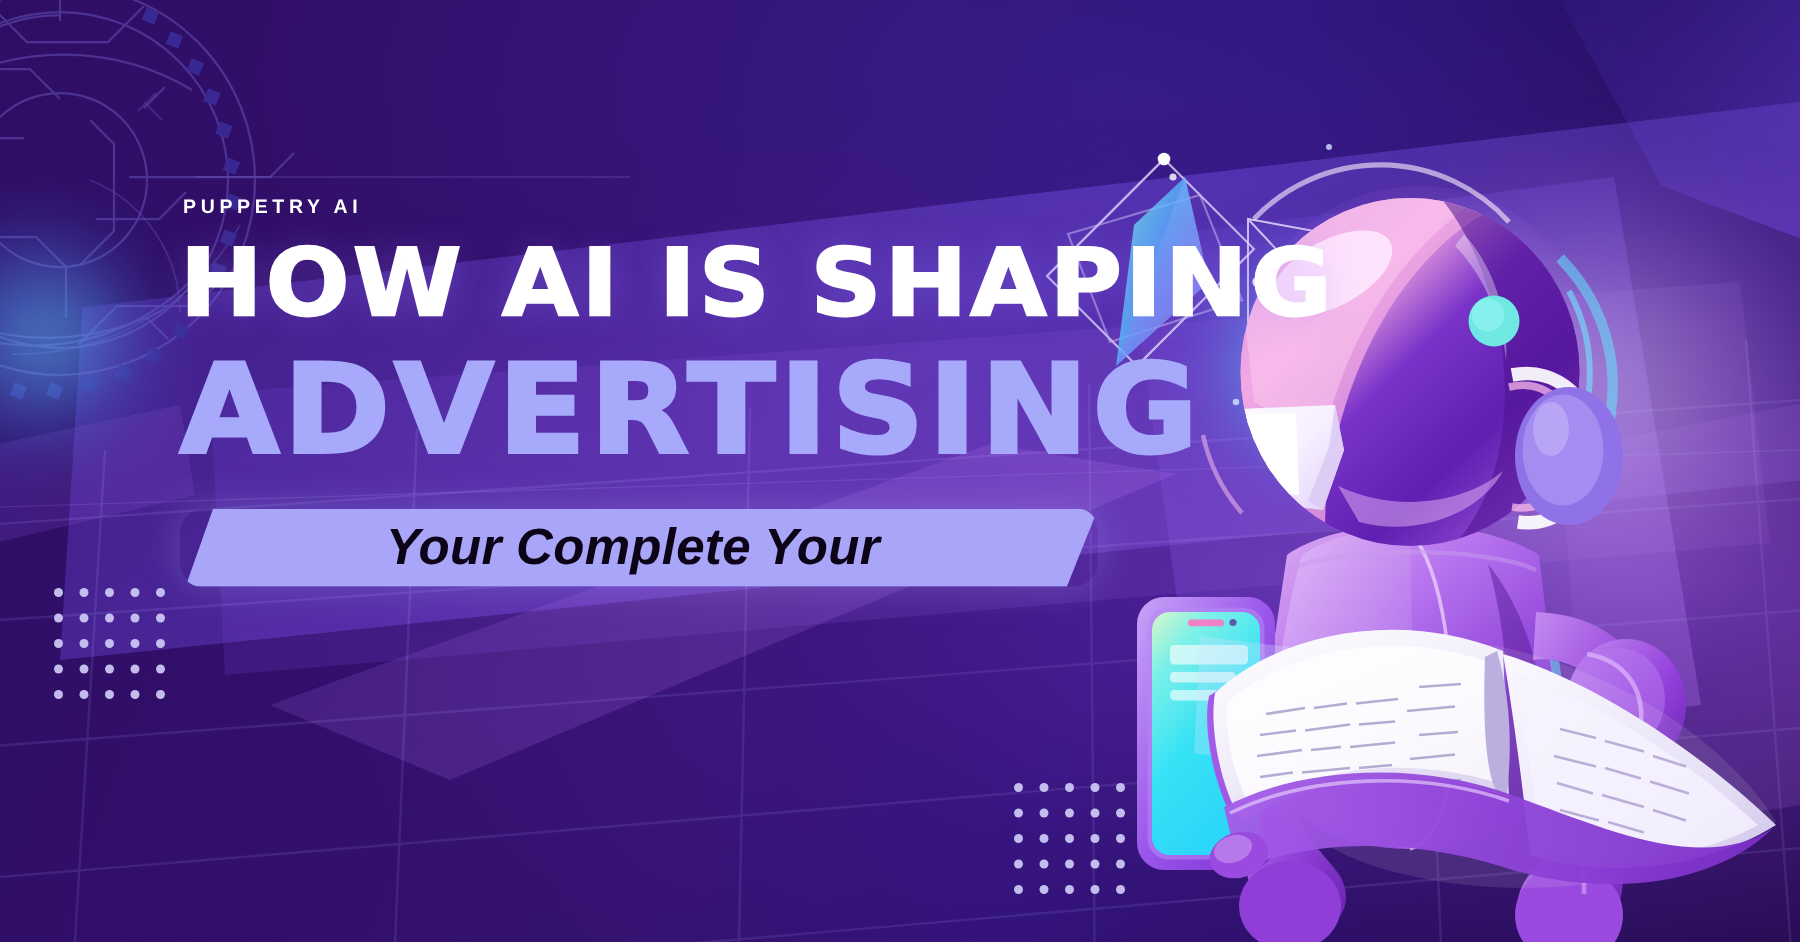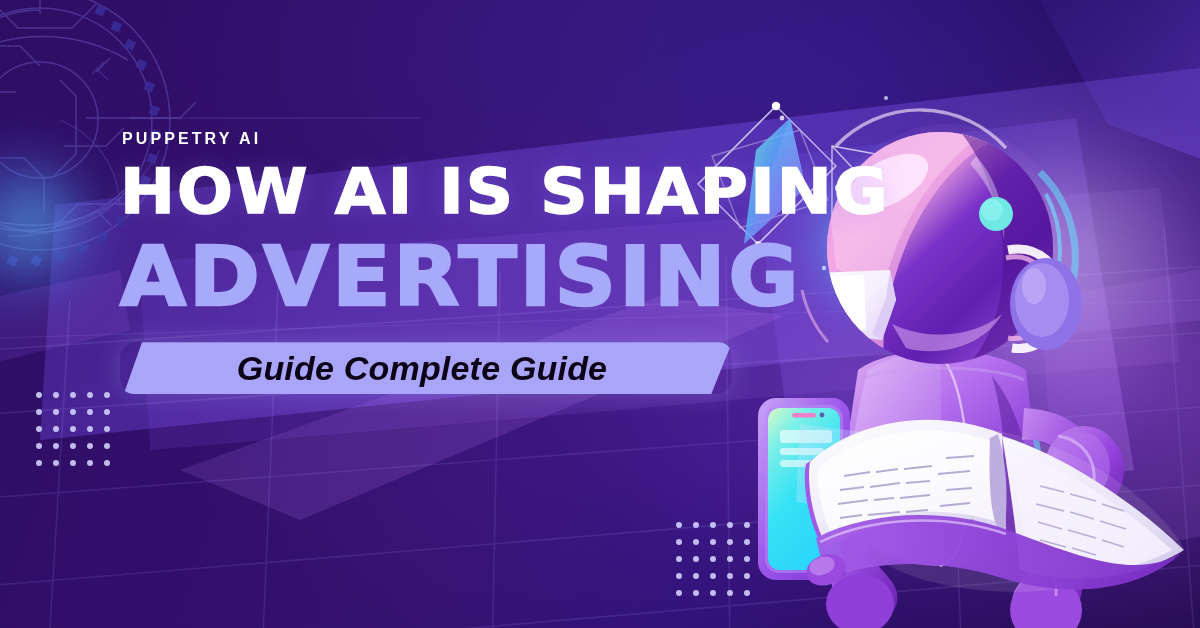--- a/index.html
+++ b/index.html
@@ -39,21 +39,21 @@
   
   .dotgrid{position:absolute;display:grid;grid-template-columns:repeat(5,1fr);gap:11px;}
   .dotgrid i{display:block;width:6px;height:6px;border-radius:50%;background:#cfcbf7;opacity:.92;}
   #dots-left{left:36px;top:392px;}
   #dots-mid{left:676px;top:522px;}
 
   
   #textblock{position:absolute;left:120px;top:130px;width:640px;}
 
   #eyebrow{
-    color:#ffffff;font-size:16px;font-weight:bold;letter-spacing:3.1px;
+    color:#ffffff;font-size:13px;font-weight:bold;letter-spacing:3.1px;
     margin:0 0 14px 2px;
   }
 
   .sq{
     font-family:"DejaVu Sans",sans-serif;
     font-weight:bold;
     letter-spacing:2px;
     margin:0;
     line-height:.96;
     white-space:nowrap;
@@ -547,17 +547,17 @@
       <ellipse cx="82" cy="448" rx="13" ry="9" transform="rotate(-18 82 448)" fill="#c38cf2" opacity=".7"></ellipse>
     </svg>
   </div>
 
   <div id="textblock">
     <div id="eyebrow">PUPPETRY AI</div>
     <div class="sq" id="headline">HOW AI IS SHAPING</div>
     <div class="sq" id="headline2">ADVERTISING</div>
     <div id="pillwrap">
       <div id="pillshape"></div>
-      <div id="subtitle">Guide Complete Guide</div>
+      <div id="subtitle">Your Complete Your</div>
     </div>
   </div>
 
 </div>
 
 </body></html>

